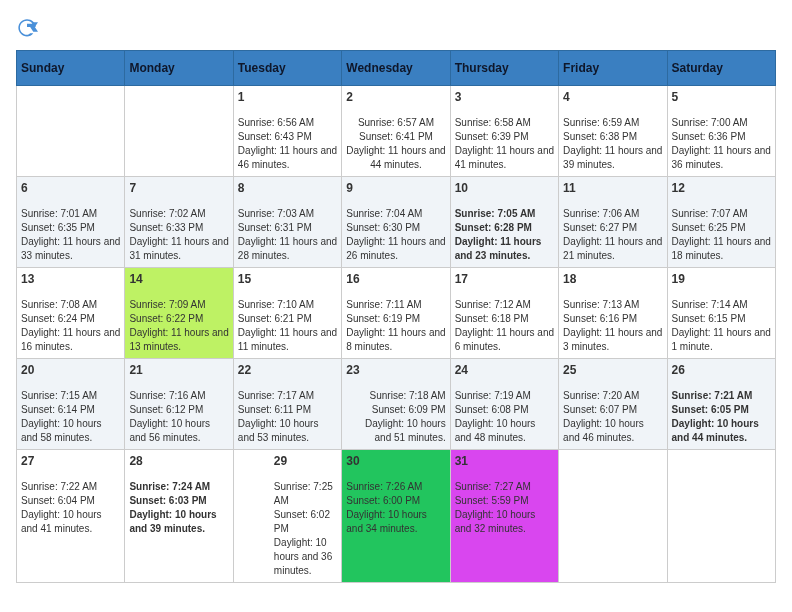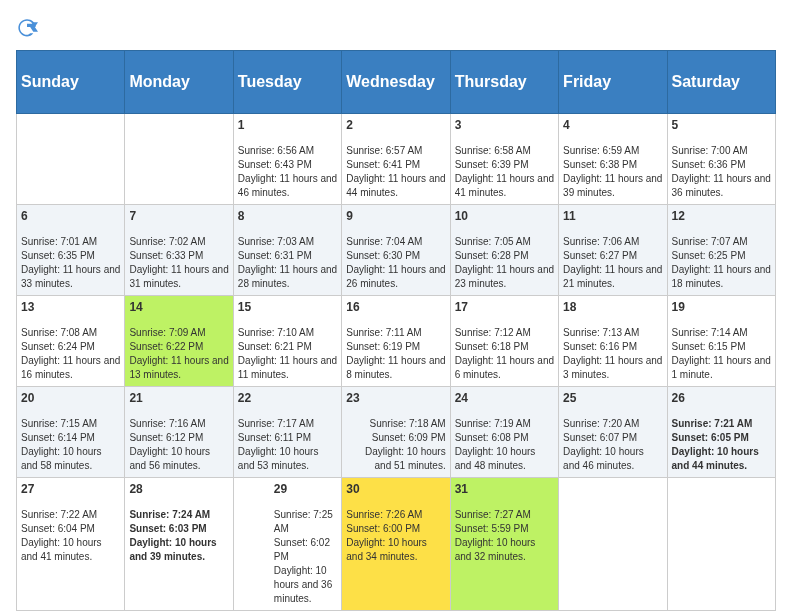--- a/index.html
+++ b/index.html
@@ -47,24 +47,24 @@
       font-size: 14px;
       color: #555;
     }
     table {
       width: 100%;
       border-collapse: collapse;
       font-size: 11px;
     }
     thead tr th {
       background-color: #3a7fc1;
-      color: #ffffff;
-      font-weight: bold;
-      font-size: 16px;
-      padding: 22px 4px;
+      color: #0f172a;
+      font-weight: bold;
+      font-size: 12px;
+      padding: 10px 4px;
       text-align: left;
       border: 1px solid #2d6aa0;
     }
     tbody tr td {
       border: 1px solid #ccc;
       vertical-align: top;
       padding: 4px;
       height: 80px;
       width: 14.28%;
       color: #333;
@@ -126,21 +126,21 @@
         <td style="background-color: rgb(255, 255, 255);"></td>
         <td style="background-color: rgb(255, 255, 255);"></td>
         <td style="background-color: rgb(255, 255, 255);">
           <div class="day-number">1</div>
           <div class="day-info" style="white-space: pre-line;">Sunrise: 6:56 AM
 Sunset: 6:43 PM
 Daylight: 11 hours and 46 minutes.</div>
         </td>
         <td style="background-color: rgb(255, 255, 255);">
           <div class="day-number">2</div>
-          <div class="day-info" style="white-space: pre-line;">Sunrise: 6:57 AM
+          <div class="day-info" style="white-space: pre-line; text-align: center;">Sunrise: 6:57 AM
 Sunset: 6:41 PM
 Daylight: 11 hours and 44 minutes.</div>
         </td>
         <td style="background-color: rgb(255, 255, 255);">
           <div class="day-number">3</div>
           <div class="day-info" style="white-space: pre-line;">Sunrise: 6:58 AM
 Sunset: 6:39 PM
 Daylight: 11 hours and 41 minutes.</div>
         </td>
         <td style="background-color: rgb(255, 255, 255);">
@@ -176,21 +176,21 @@
 Daylight: 11 hours and 28 minutes.</div>
         </td>
         <td style="background-color: rgb(240, 244, 248);">
           <div class="day-number">9</div>
           <div class="day-info" style="white-space: pre-line;">Sunrise: 7:04 AM
 Sunset: 6:30 PM
 Daylight: 11 hours and 26 minutes.</div>
         </td>
         <td style="background-color: rgb(240, 244, 248);">
           <div class="day-number">10</div>
-          <div class="day-info" style="white-space: pre-line;">Sunrise: 7:05 AM
+          <div class="day-info" style="white-space: pre-line; font-weight: bold;">Sunrise: 7:05 AM
 Sunset: 6:28 PM
 Daylight: 11 hours and 23 minutes.</div>
         </td>
         <td style="background-color: rgb(240, 244, 248);">
           <div class="day-number">11</div>
           <div class="day-info" style="white-space: pre-line;">Sunrise: 7:06 AM
 Sunset: 6:27 PM
 Daylight: 11 hours and 21 minutes.</div>
         </td>
         <td style="background-color: rgb(240, 244, 248);">
@@ -300,27 +300,27 @@
           <div class="day-info" style="white-space: pre-line; font-weight: bold;">Sunrise: 7:24 AM
 Sunset: 6:03 PM
 Daylight: 10 hours and 39 minutes.</div>
         </td>
         <td style="background-color: rgb(255, 255, 255); padding-left: 40px;">
           <div class="day-number">29</div>
           <div class="day-info" style="white-space: pre-line;">Sunrise: 7:25 AM
 Sunset: 6:02 PM
 Daylight: 10 hours and 36 minutes.</div>
         </td>
-        <td style="background-color: #fde047;">
+        <td style="background-color: #22c55e;">
           <div class="day-number">30</div>
           <div class="day-info" style="white-space: pre-line;">Sunrise: 7:26 AM
 Sunset: 6:00 PM
 Daylight: 10 hours and 34 minutes.</div>
         </td>
-        <td style="background-color: #bef264;">
+        <td style="background-color: #d946ef;">
           <div class="day-number">31</div>
           <div class="day-info" style="white-space: pre-line;">Sunrise: 7:27 AM
 Sunset: 5:59 PM
 Daylight: 10 hours and 32 minutes.</div>
         </td>
         <td style="background-color: rgb(255, 255, 255);"></td>
         <td style="background-color: rgb(255, 255, 255);"></td>
       </tr>
     </tbody>
 </table>

